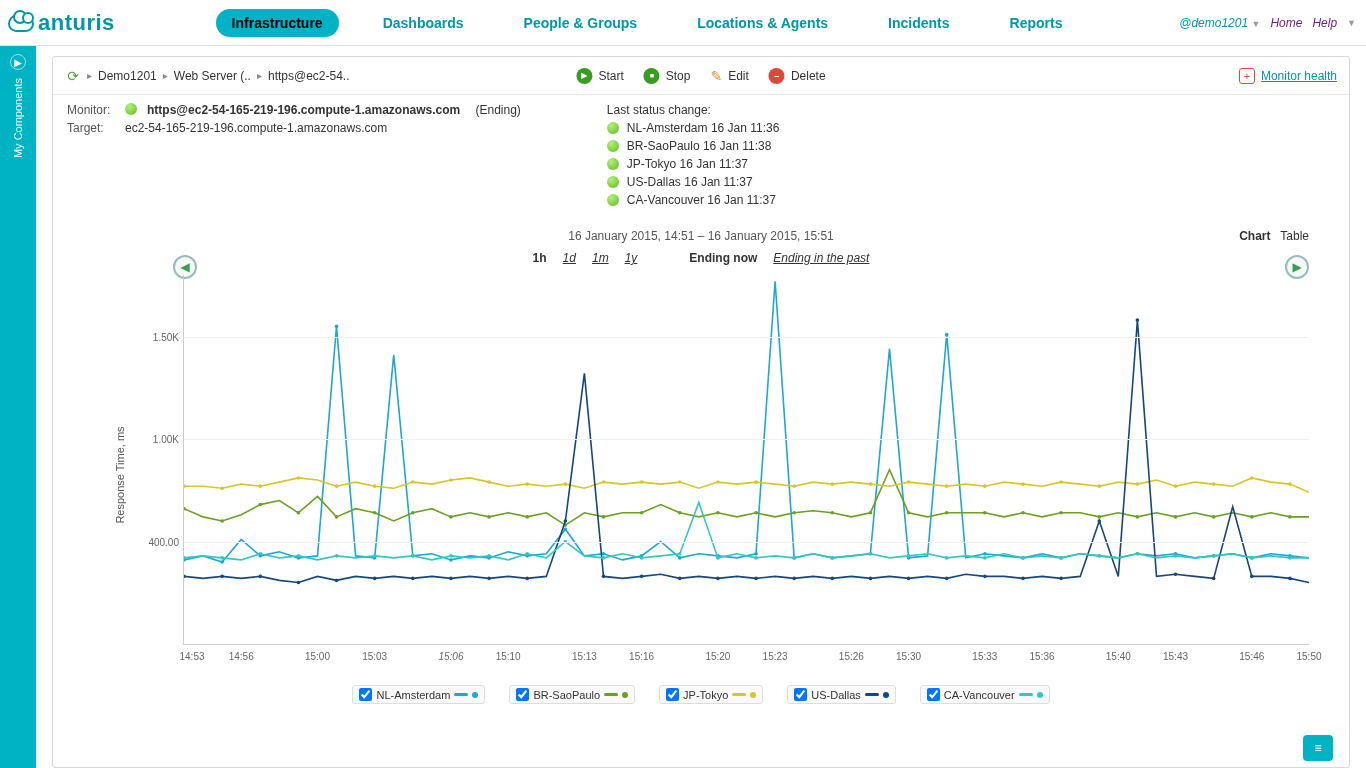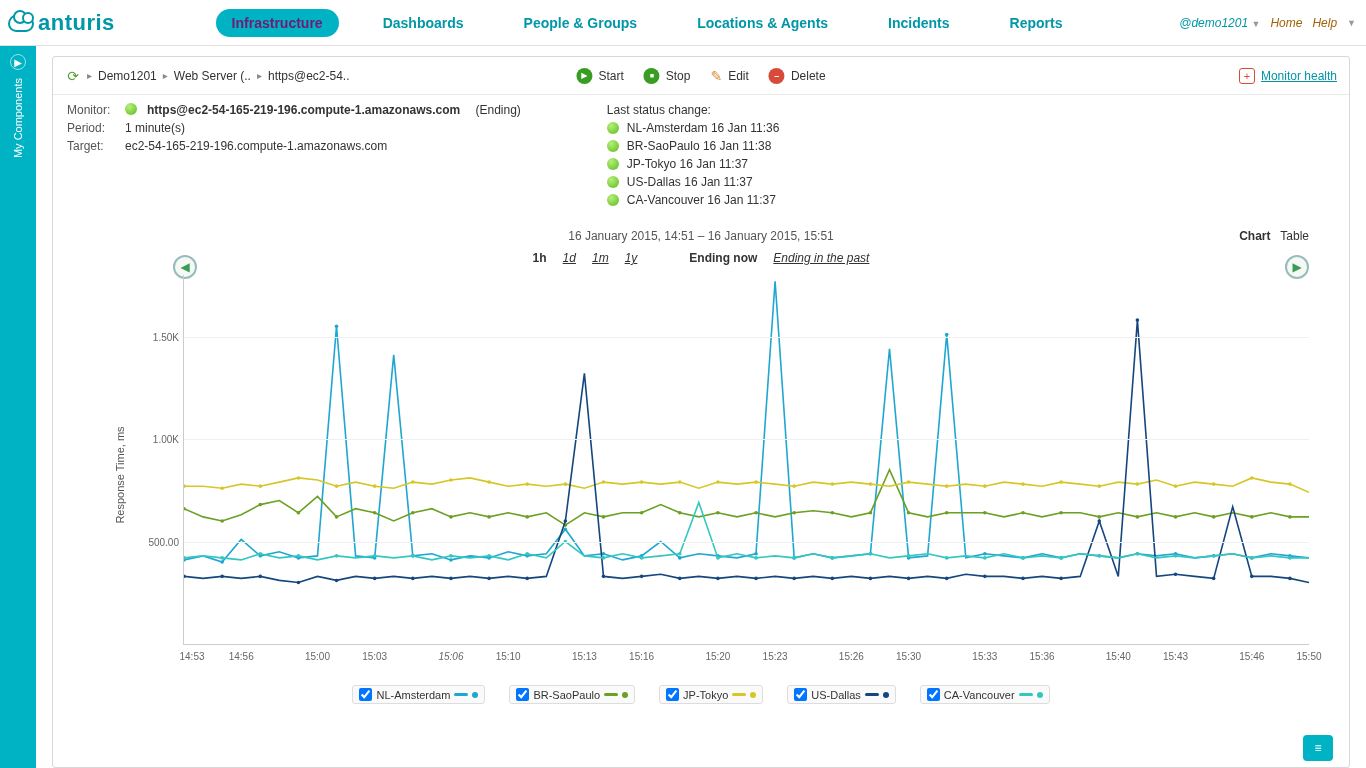--- a/index.html
+++ b/index.html
@@ -8,25 +8,25 @@
   
   .topbar { height: 46px; border-bottom: 1px solid #e0e0e0; display: flex; align-items: center; padding: 0 10px 0 8px; }
   .logo { display: flex; align-items: center; gap: 4px; color: #0097a7; font-weight: bold; font-size: 22px; letter-spacing: 0.5px; justify-content: flex-end; }
   .logo .cloud { width: 26px; height: 18px; border: 2px solid #0097a7; border-radius: 12px 12px 10px 10px; position: relative; }
   .logo .cloud::before, .logo .cloud::after { content: ""; position: absolute; border: 2px solid #0097a7; border-radius: 50%; background: #fff; }
   .logo .cloud::before { width: 10px; height: 10px; top: -6px; left: 3px; }
   .logo .cloud::after { width: 8px; height: 8px; top: -4px; left: 12px; }
   .logo .anturis-text { color:#0097a7; }
   .nav { flex: 1; display: flex; justify-content: center; gap: 28px; align-items: center; }
   .nav a { color: #0097a7; font-weight: bold; font-size: 14px; text-decoration: none; padding: 6px 16px; border-radius: 14px; cursor: pointer; }
-  .nav a.active { background: #00b3c4; color: #701a75; }
+  .nav a.active { background: #00b3c4; color: #000000; }
   .user-area { display: flex; align-items: center; gap: 10px; color: #0097a7; font-size: 12px; font-style: italic; }
   .user-area .uname { cursor: pointer; }
   .user-area .tri { font-size: 9px; color: #999; }
-  .user-area a { color: #a16207; text-decoration: none; cursor: pointer; }
+  .user-area a { color: #701a75; text-decoration: none; cursor: pointer; }
   
   .sidebar { position: absolute; left: 0; top: 46px; bottom: 0; width: 36px; background: #00b3c4; color: #fff; display: flex; flex-direction: column; align-items: center; padding-top: 8px; }
   .sidebar .expander { width: 16px; height: 16px; border: 1px solid rgba(255,255,255,0.6); border-radius: 50%; display: flex; align-items: center; justify-content: center; font-size: 10px; cursor: pointer; margin-bottom: 8px; }
   .sidebar .vlabel { writing-mode: vertical-rl; transform: rotate(180deg); font-size: 11px; white-space: nowrap; }
   
   .main { position: absolute; left: 36px; right: 0; top: 46px; bottom: 0; padding: 10px 16px 0 16px; overflow: hidden; }
   .panel { border: 1px solid #d8d8d8; border-radius: 3px; background: #fff; height: 100%; position: relative; padding-bottom: 10px; }
   .panel-toolbar { display: flex; align-items: center; height: 38px; padding: 0 12px; border-bottom: 1px solid #e8e8e8; gap: 8px; }
   .bc { display: flex; align-items: center; gap: 6px; color: #444; }
   .bc .refresh { width: 16px; height: 16px; color: #5a9e35; font-size: 14px; cursor: pointer; display:inline-flex; align-items:center; justify-content:center;}
@@ -139,24 +139,20 @@
       </div>
       <div class="right-actions">
         <span class="ic-health"></span>
         <a class="link">Monitor health</a>
       </div>
     </div>
 
     <div class="info">
       <div class="info-col">
         <div class="info-row"><span class="lbl">Monitor:</span><span class="status-dot"></span><b>https@ec2-54-165-219-196.compute-1.amazonaws.com</b>&nbsp;<span>(Ending)</span></div>
-        <div class="info-row">
-            <span class="lbl">Period:</span>
-            <span>1 minute(s)</span>
-          </div>
         <div class="info-row">
             <span class="lbl">Target:</span>
             <span>ec2-54-165-219-196.compute-1.amazonaws.com</span>
           </div>
       </div>
       <div class="info-col">
         <div>Last status change:</div>
         <div class="stat-line">
             <span class="status-dot"></span>
             <span>NL-Amsterdam 16 Jan 11:36</span>
@@ -353,21 +349,21 @@
             <circle cx="838.9830508474577" cy="282.9" r="1.8" fill="#34c6c0"></circle>
             <circle cx="877.1186440677966" cy="282.9" r="1.8" fill="#34c6c0"></circle>
             <circle cx="915.2542372881356" cy="280.85" r="1.8" fill="#34c6c0"></circle>
             <circle cx="953.3898305084746" cy="278.8" r="1.8" fill="#34c6c0"></circle>
             <circle cx="991.5254237288135" cy="280.85" r="1.8" fill="#34c6c0"></circle>
             <circle cx="1029.6610169491526" cy="280.85" r="1.8" fill="#34c6c0"></circle>
             <circle cx="1067.7966101694915" cy="282.9" r="1.8" fill="#34c6c0"></circle>
             <circle cx="1105.9322033898306" cy="282.9" r="1.8" fill="#34c6c0"></circle>
           </svg>
       <div class="ygrid" style="top: 266.5px;"></div>
-          <div class="ytick" style="bottom: 102.5px;">500.00</div>
+          <div class="ytick" style="bottom: 102.5px;">400.00</div>
           <div class="ygrid" style="top: 164px;"></div>
           <div class="ytick" style="bottom: 205px;">1.00K</div>
           <div class="ygrid" style="top: 61.5px;"></div>
           <div class="ytick" style="bottom: 307.5px;">1.50K</div>
           <div class="xtick" style="left: 8px; margin-top: 12px;">14:53</div>
           <div class="xtick" style="left: 57.2034px;">14:56</div>
           <div class="xtick" style="left: 133.475px;">15:00</div>
           <div class="xtick" style="left: 190.678px;">15:03</div>
           <div class="xtick" style="left: 266.949px; font-style: italic;">15:06</div>
           <div class="xtick" style="left: 324.153px;">15:10</div>

